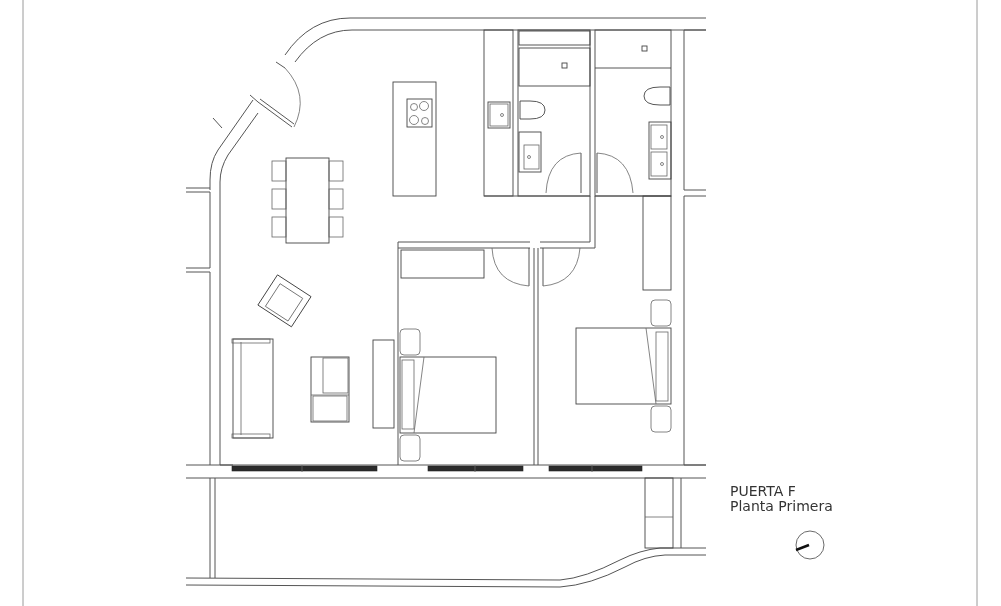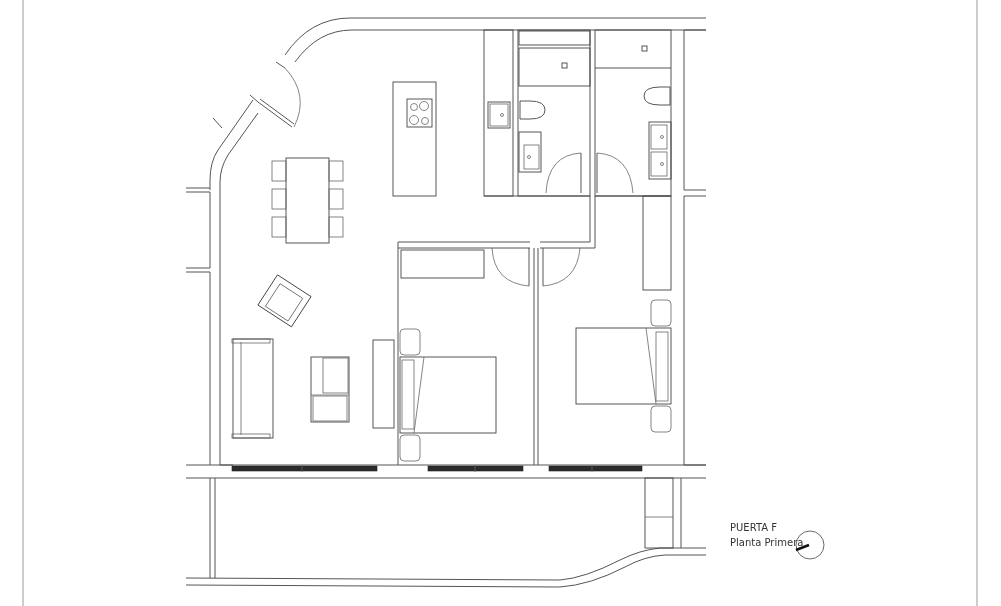--- a/index.html
+++ b/index.html
@@ -1,18 +1,18 @@
 <!DOCTYPE html>
 <html><head>
 <meta charset="utf-8">
 <style>
   html, body { margin: 0; padding: 0; background: #ffffff; }
   body { width: 1001px; height: 606px; position: relative; overflow: hidden; font-family: "DejaVu Sans", sans-serif; }
   #sheet { position: absolute; left: 0; top: 0; width: 1001px; height: 606px; }
-  .label-block { position: absolute; left: 730px; top: 484px; font-family: "DejaVu Sans", sans-serif; font-size: 10px; color: #333; line-height: 15px; margin-top: 36px; }
+  .label-block { position: absolute; left: 730px; top: 484px; font-family: "DejaVu Sans", sans-serif; font-size: 14px; color: #333; line-height: 15px; }
   .label-block div { white-space: nowrap; }
   svg .w { fill: none; stroke: #555; stroke-width: 1; }
   svg .t { fill: none; stroke: #666; stroke-width: 0.8; }
   svg .f { fill: none; stroke: #444; stroke-width: 0.9; }
   svg .win { fill: #2b2b2b; stroke: #222; stroke-width: 0.6; }
   svg .border { fill: none; stroke: #9a9a9a; stroke-width: 1; }
 </style>
 </head>
 <body>
 

